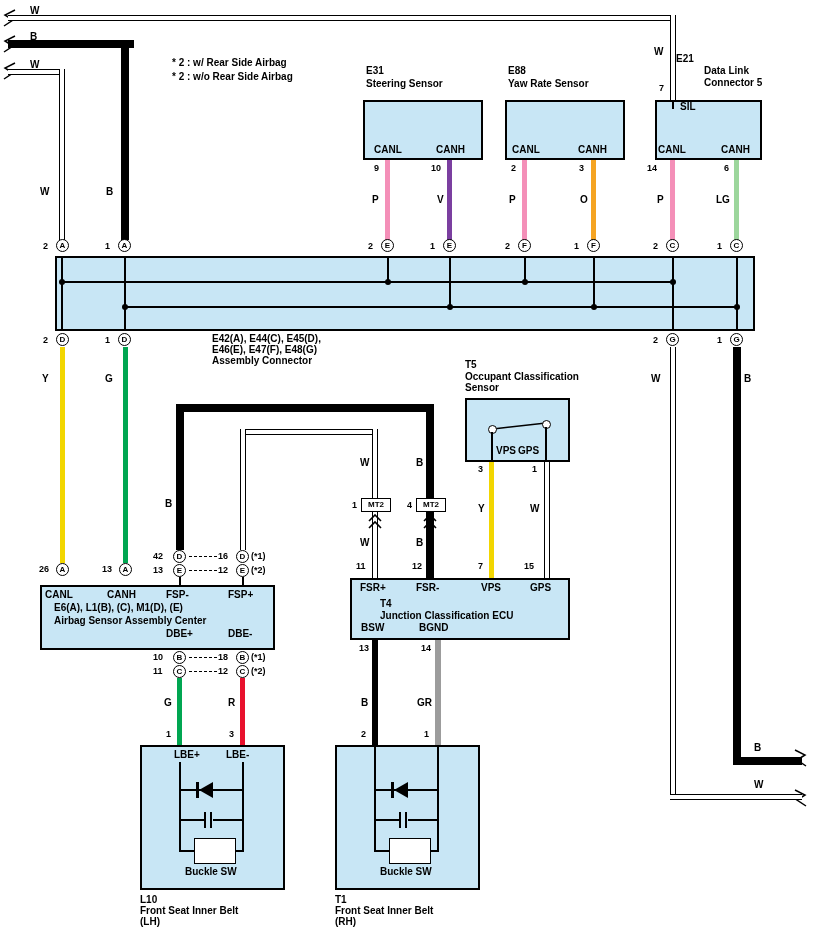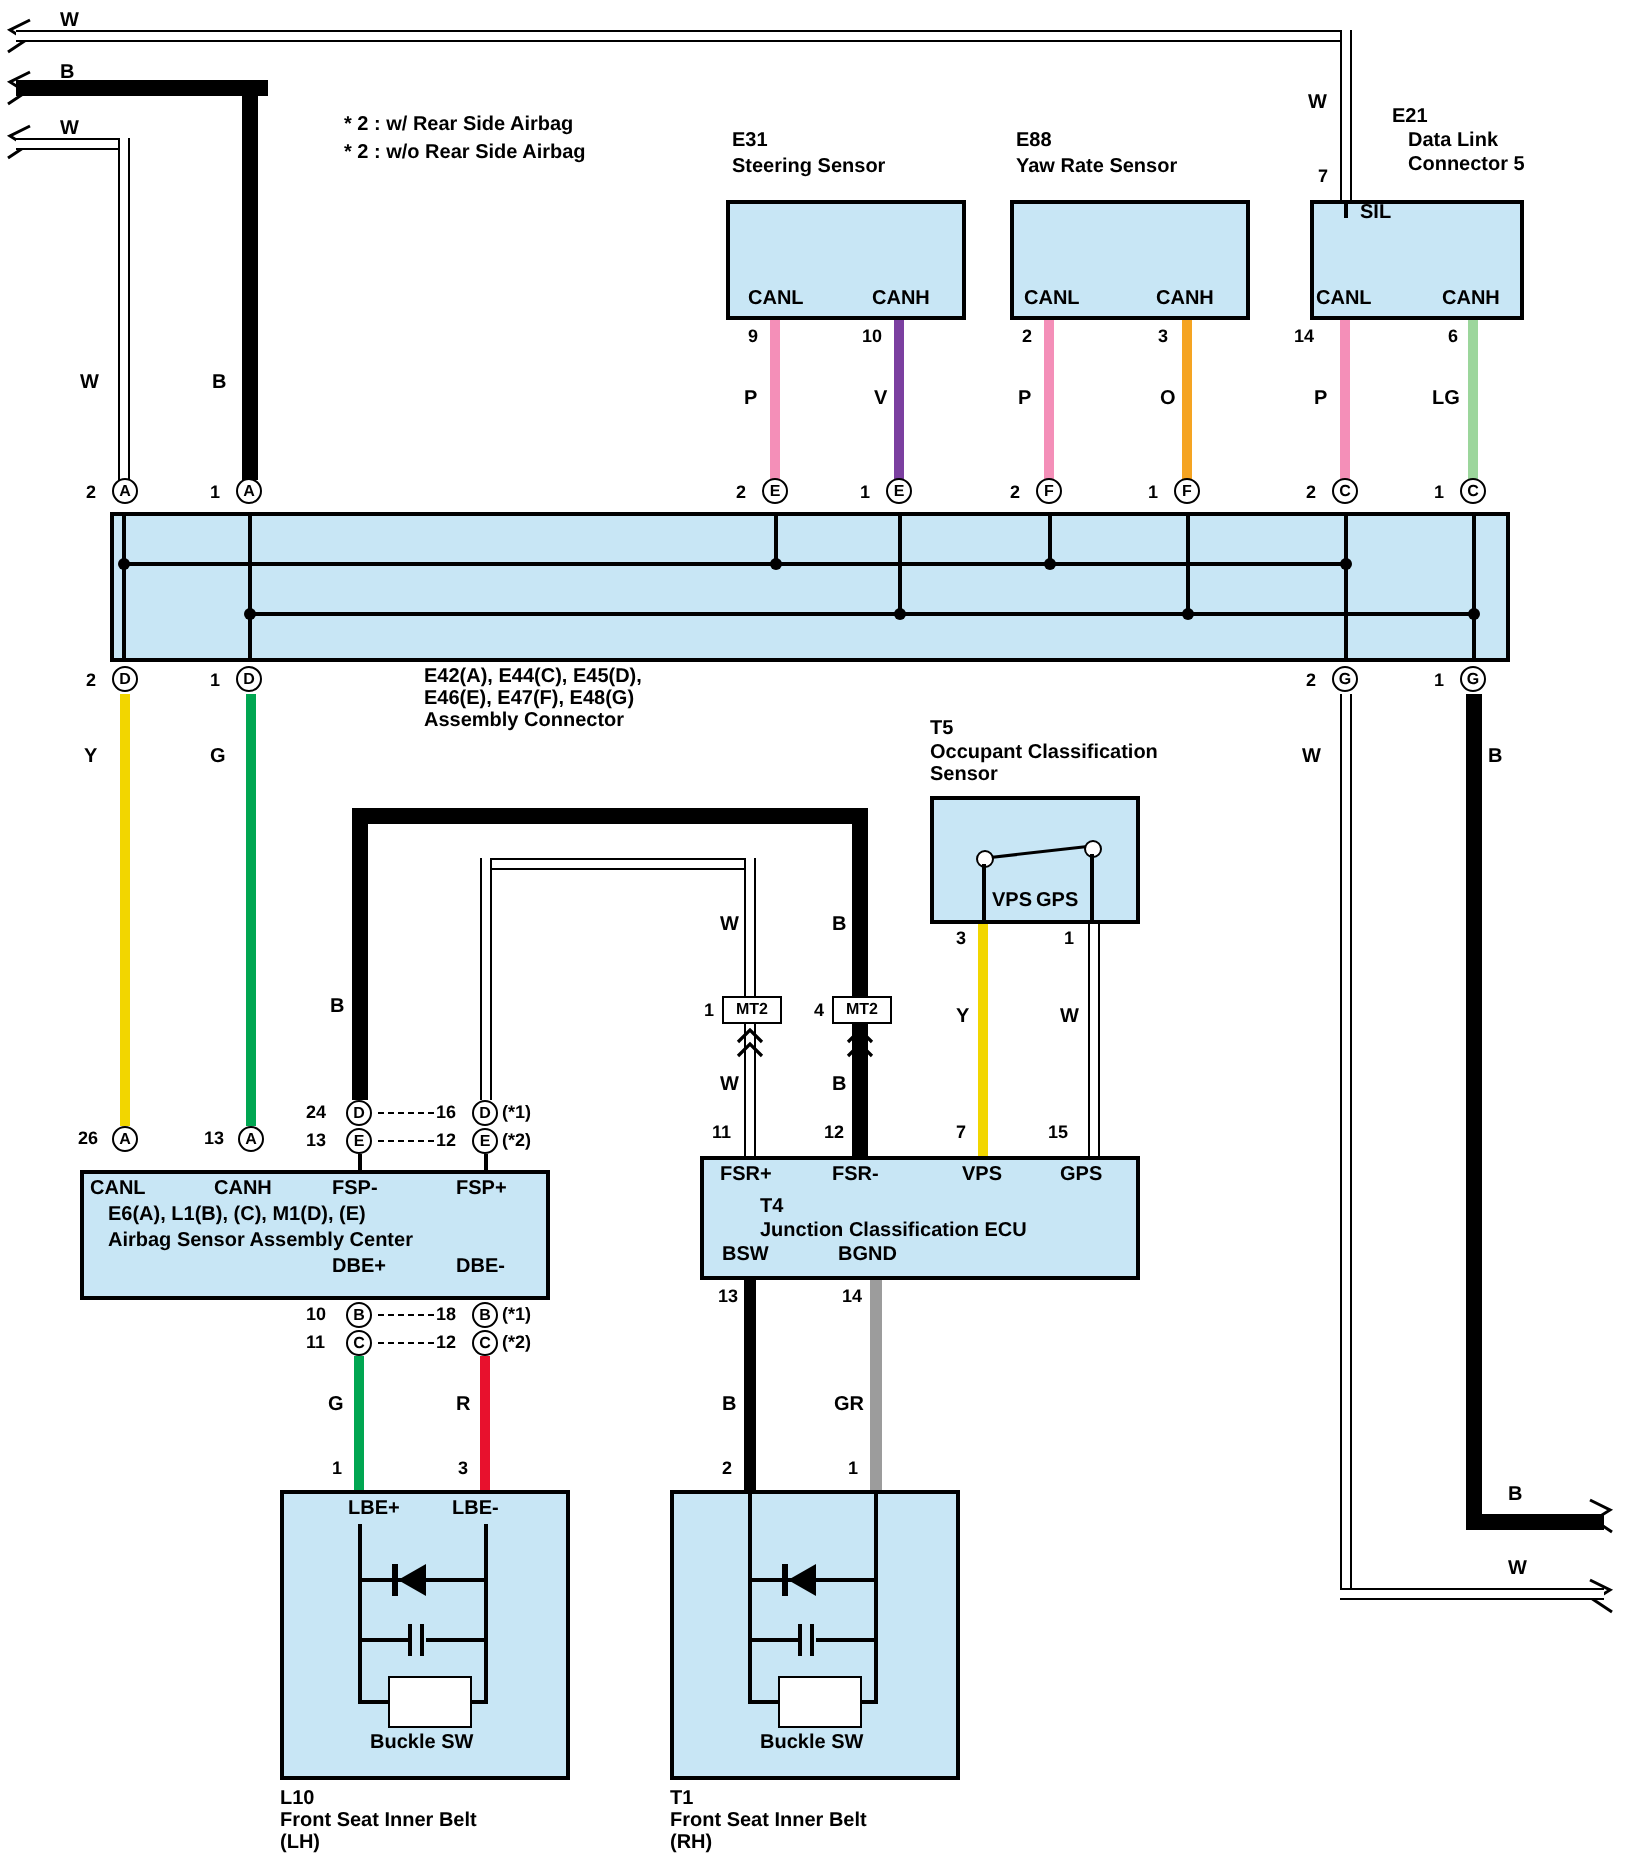--- a/index.html
+++ b/index.html
@@ -81,21 +81,21 @@
   <div class="bx" style="left:505px;top:100px;width:120px;height:60px"></div>
   <div class="t" style="left:512px;top:144px">CANL</div>
   <div class="t" style="left:578px;top:144px">CANH</div>
   <div class="wc" style="left: 522px; top: 160px; width: 5px; height: 80px; background: rgb(244, 143, 184);"></div>
   <div class="wc" style="left: 591px; top: 160px; width: 5px; height: 80px; background: rgb(245, 164, 34);"></div>
   <div class="n" style="left:511px;top:163px">2</div>
   <div class="n" style="left:579px;top:163px">3</div>
   <div class="t" style="left:509px;top:194px">P</div>
   <div class="t" style="left:580px;top:194px">O</div>
 
-  <div class="t" style="left:696px;top:53px">E21</div>
+  <div class="t" style="left:676px;top:53px">E21</div>
   <div class="t" style="left:704px;top:65px">Data Link</div>
   <div class="t" style="left:704px;top:77px">Connector 5</div>
   <div class="bx" style="left:655px;top:100px;width:107px;height:60px"></div>
   <div class="ln" style="left:672px;top:100px;width:2px;height:9px"></div>
   <div class="t" style="left:680px;top:101px">SIL</div>
   <div class="t" style="left:658px;top:144px">CANL</div>
   <div class="t" style="left:721px;top:144px">CANH</div>
   <div class="wc" style="left: 670px; top: 160px; width: 5px; height: 80px; background: rgb(244, 143, 184);"></div>
   <div class="wc" style="left: 734px; top: 160px; width: 5px; height: 80px; background: rgb(156, 214, 156);"></div>
   <div class="n" style="left:647px;top:163px">14</div>
@@ -230,21 +230,21 @@
   <div class="t" style="left:361px;top:697px">B</div>
   <div class="t" style="left:417px;top:697px">GR</div>
   <div class="n" style="left:361px;top:729px">2</div>
   <div class="n" style="left:424px;top:729px">1</div>
 
   <div class="n" style="left:39px;top:564px">26</div>
   <div class="c" style="left:56px;top:563px">A</div>
   <div class="n" style="left:102px;top:564px">13</div>
   <div class="c" style="left:119px;top:563px">A</div>
 
-  <div class="n" style="left:153px;top:551px">24</div>
+  <div class="n" style="left:153px;top:551px">42</div>
   <div class="c" style="left:173px;top:550px">D</div>
   <div class="dsh" style="left:189px;top:556px;width:28px"></div>
   <div class="n" style="left:218px;top:551px">16</div>
   <div class="c" style="left:236px;top:550px">D</div>
   <div class="n" style="left:251px;top:551px">(*1)</div>
   <div class="n" style="left:153px;top:565px">13</div>
   <div class="c" style="left:173px;top:564px">E</div>
   <div class="dsh" style="left:189px;top:570px;width:28px"></div>
   <div class="n" style="left:218px;top:565px">12</div>
   <div class="c" style="left:236px;top:564px">E</div>

